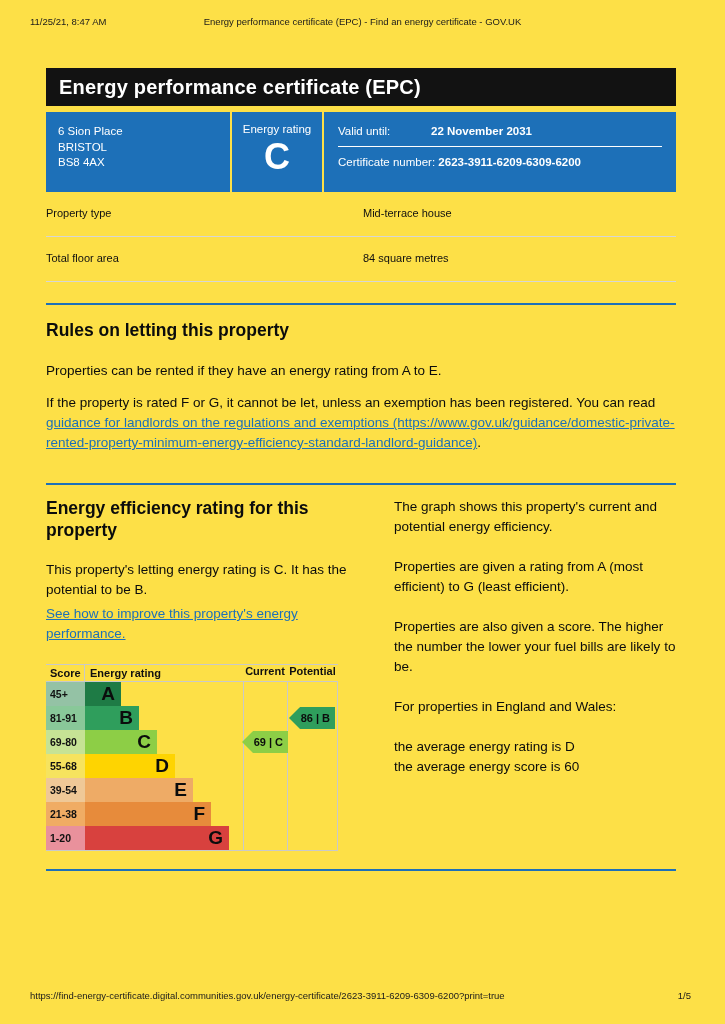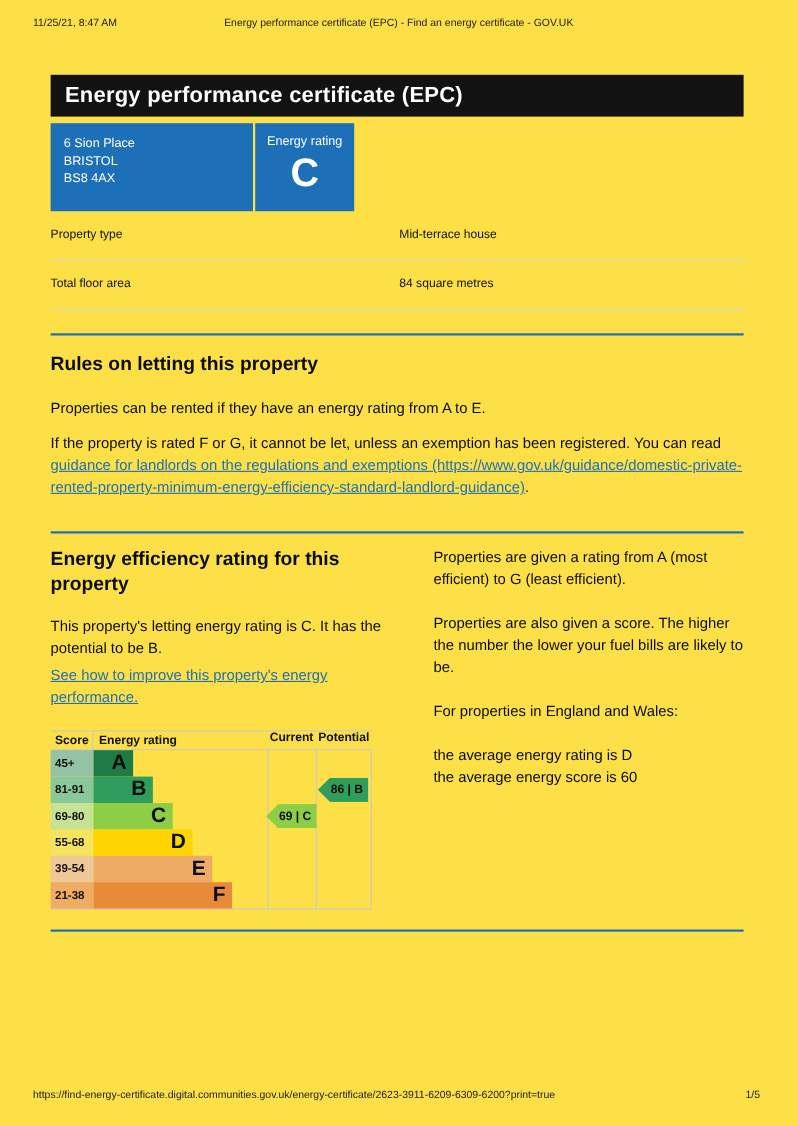--- a/index.html
+++ b/index.html
@@ -97,20 +97,29 @@
     <div class="summary">
       <div class="panel panel-address">
         <div>6 Sion Place</div>
         <div>BRISTOL</div>
         <div>BS8 4AX</div>
       </div>
       <div class="panel panel-rating">
         <div class="lbl">Energy rating</div>
         <div class="big">C</div>
       </div>
+      <div class="panel panel-validity">
+        <div class="vrow">
+          <span class="vlabel">Valid until:</span><b>22 November 2031</b>
+        </div>
+        <hr class="vsep">
+        <div class="vrow">
+          <span>Certificate number:</span> <b>2623-3911-6209-6309-6200</b>
+        </div>
+      </div>
     </div>
 
     <div class="fact-row">
       <div class="fact-label">Property type</div>
       <div class="fact-value">Mid-terrace house</div>
     </div>
     <div class="fact-row">
       <div class="fact-label">Total floor area</div>
       <div class="fact-value">84 square metres</div>
     </div>
@@ -166,30 +175,37 @@
               <div class="bar bar-4" style="background-color: rgb(238, 171, 102);">
                   <span>E</span>
                 </div>
             </div>
             <div class="band-row">
               <div class="score-cell" style="background-color: rgb(240, 172, 100);">21-38</div>
               <div class="bar bar-5" style="background-color: rgb(231, 139, 59);">
                   <span>F</span>
                 </div>
             </div>
+            <div class="band-row">
+              <div class="score-cell" style="background-color: rgb(233, 145, 156);">1-20</div>
+              <div class="bar bar-6" style="background-color: rgb(216, 65, 62);">
+                  <span>G</span>
+                </div>
+            </div>
             <div class="col-line l1"></div>
             <div class="col-line l2"></div>
             <div class="col-line l3"></div>
             <div class="marker marker-current" style="background-color: rgb(141, 206, 70);">69 | C</div>
             <div class="marker marker-potential" style="background-color: rgb(47, 158, 92);">86 | B</div>
           </div>
         </div>
       </div>
 
       <div class="col-right">
+        <p class="body">The graph shows this property's current and potential energy efficiency.</p>
         <p class="body">Properties are given a rating from A (most efficient) to G (least efficient).</p>
         <p class="body">Properties are also given a score. The higher the number the lower your fuel bills are likely to be.</p>
         <p class="body">For properties in England and Wales:</p>
         <p class="body tight">the average energy rating is D</p>
         <p class="body tight">the average energy score is 60</p>
       </div>
     </div>
 
     <hr class="blue-rule rule-3">
 

